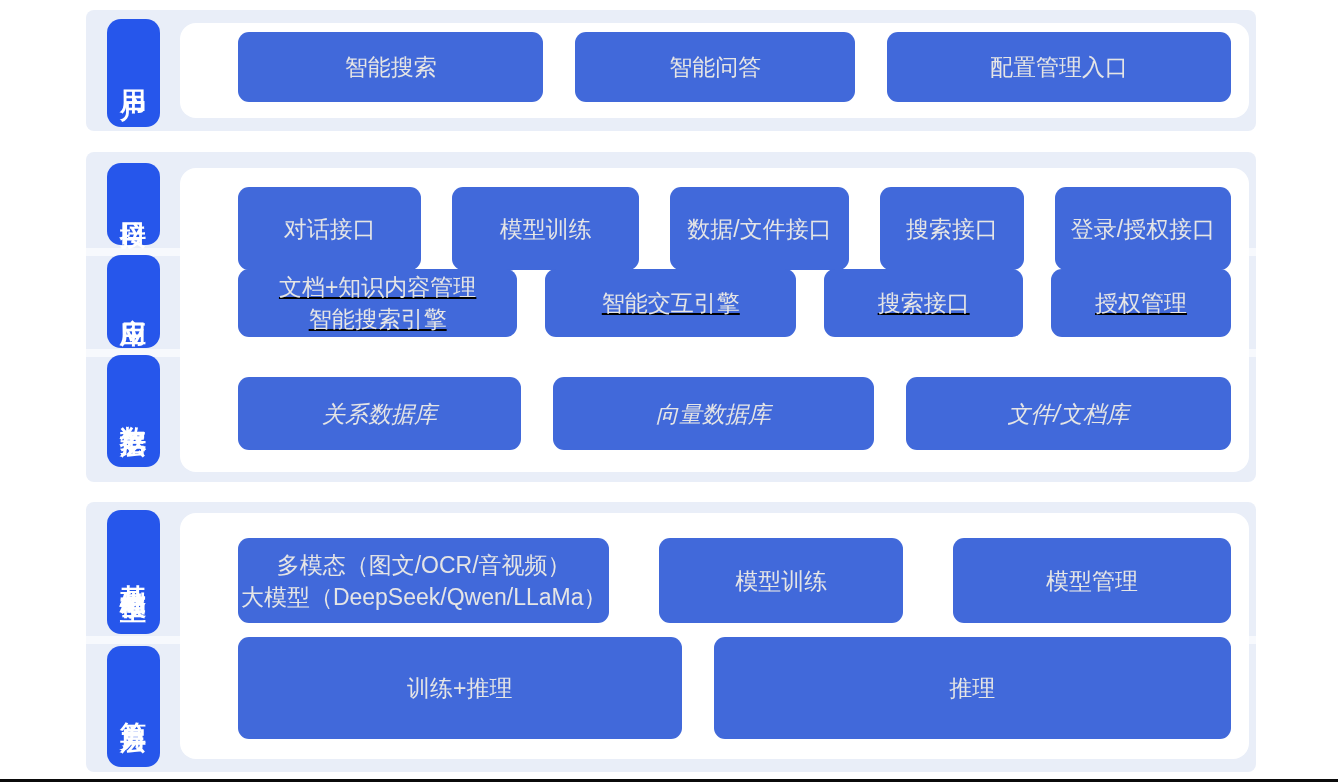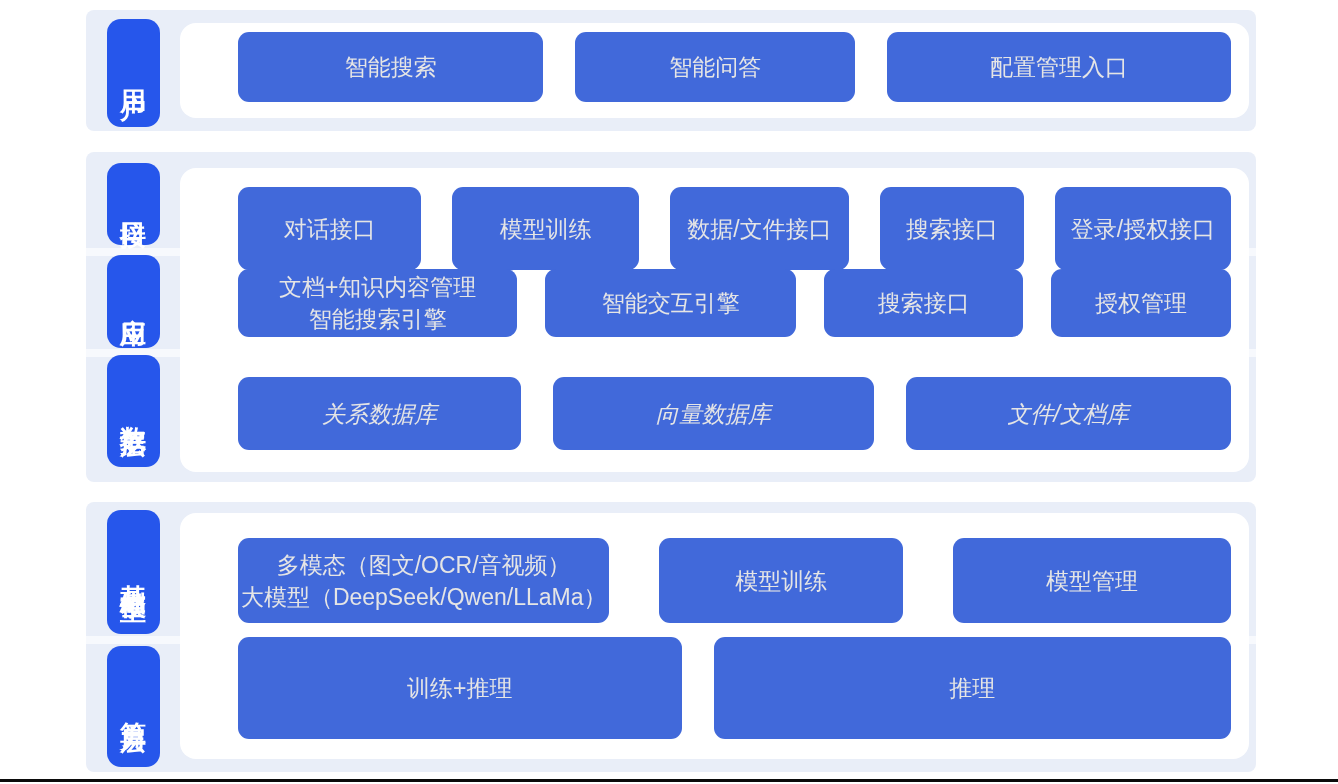--- a/index.html
+++ b/index.html
@@ -91,21 +91,21 @@
           <div class="box" style="flex:200">
             <span>数据/文件接口</span>
           </div>
           <div class="box" style="flex:161">
             <span>搜索接口</span>
           </div>
           <div class="box" style="flex:197">
             <span>登录/授权接口</span>
           </div>
         </div>
-        <div class="row" style="top:101px;height:68px;gap:8px;">
+        <div class="row" style="top:101px;height:68px;gap:8px;text-decoration:underline;">
           <div class="box" style="flex:295">
             <span>文档+知识内容管理</span>
             <span>智能搜索引擎</span>
           </div>
           <div class="box" style="flex:265">
             <span>智能交互引擎</span>
           </div>
           <div class="box" style="flex:210">
             <span>搜索接口</span>
           </div>

